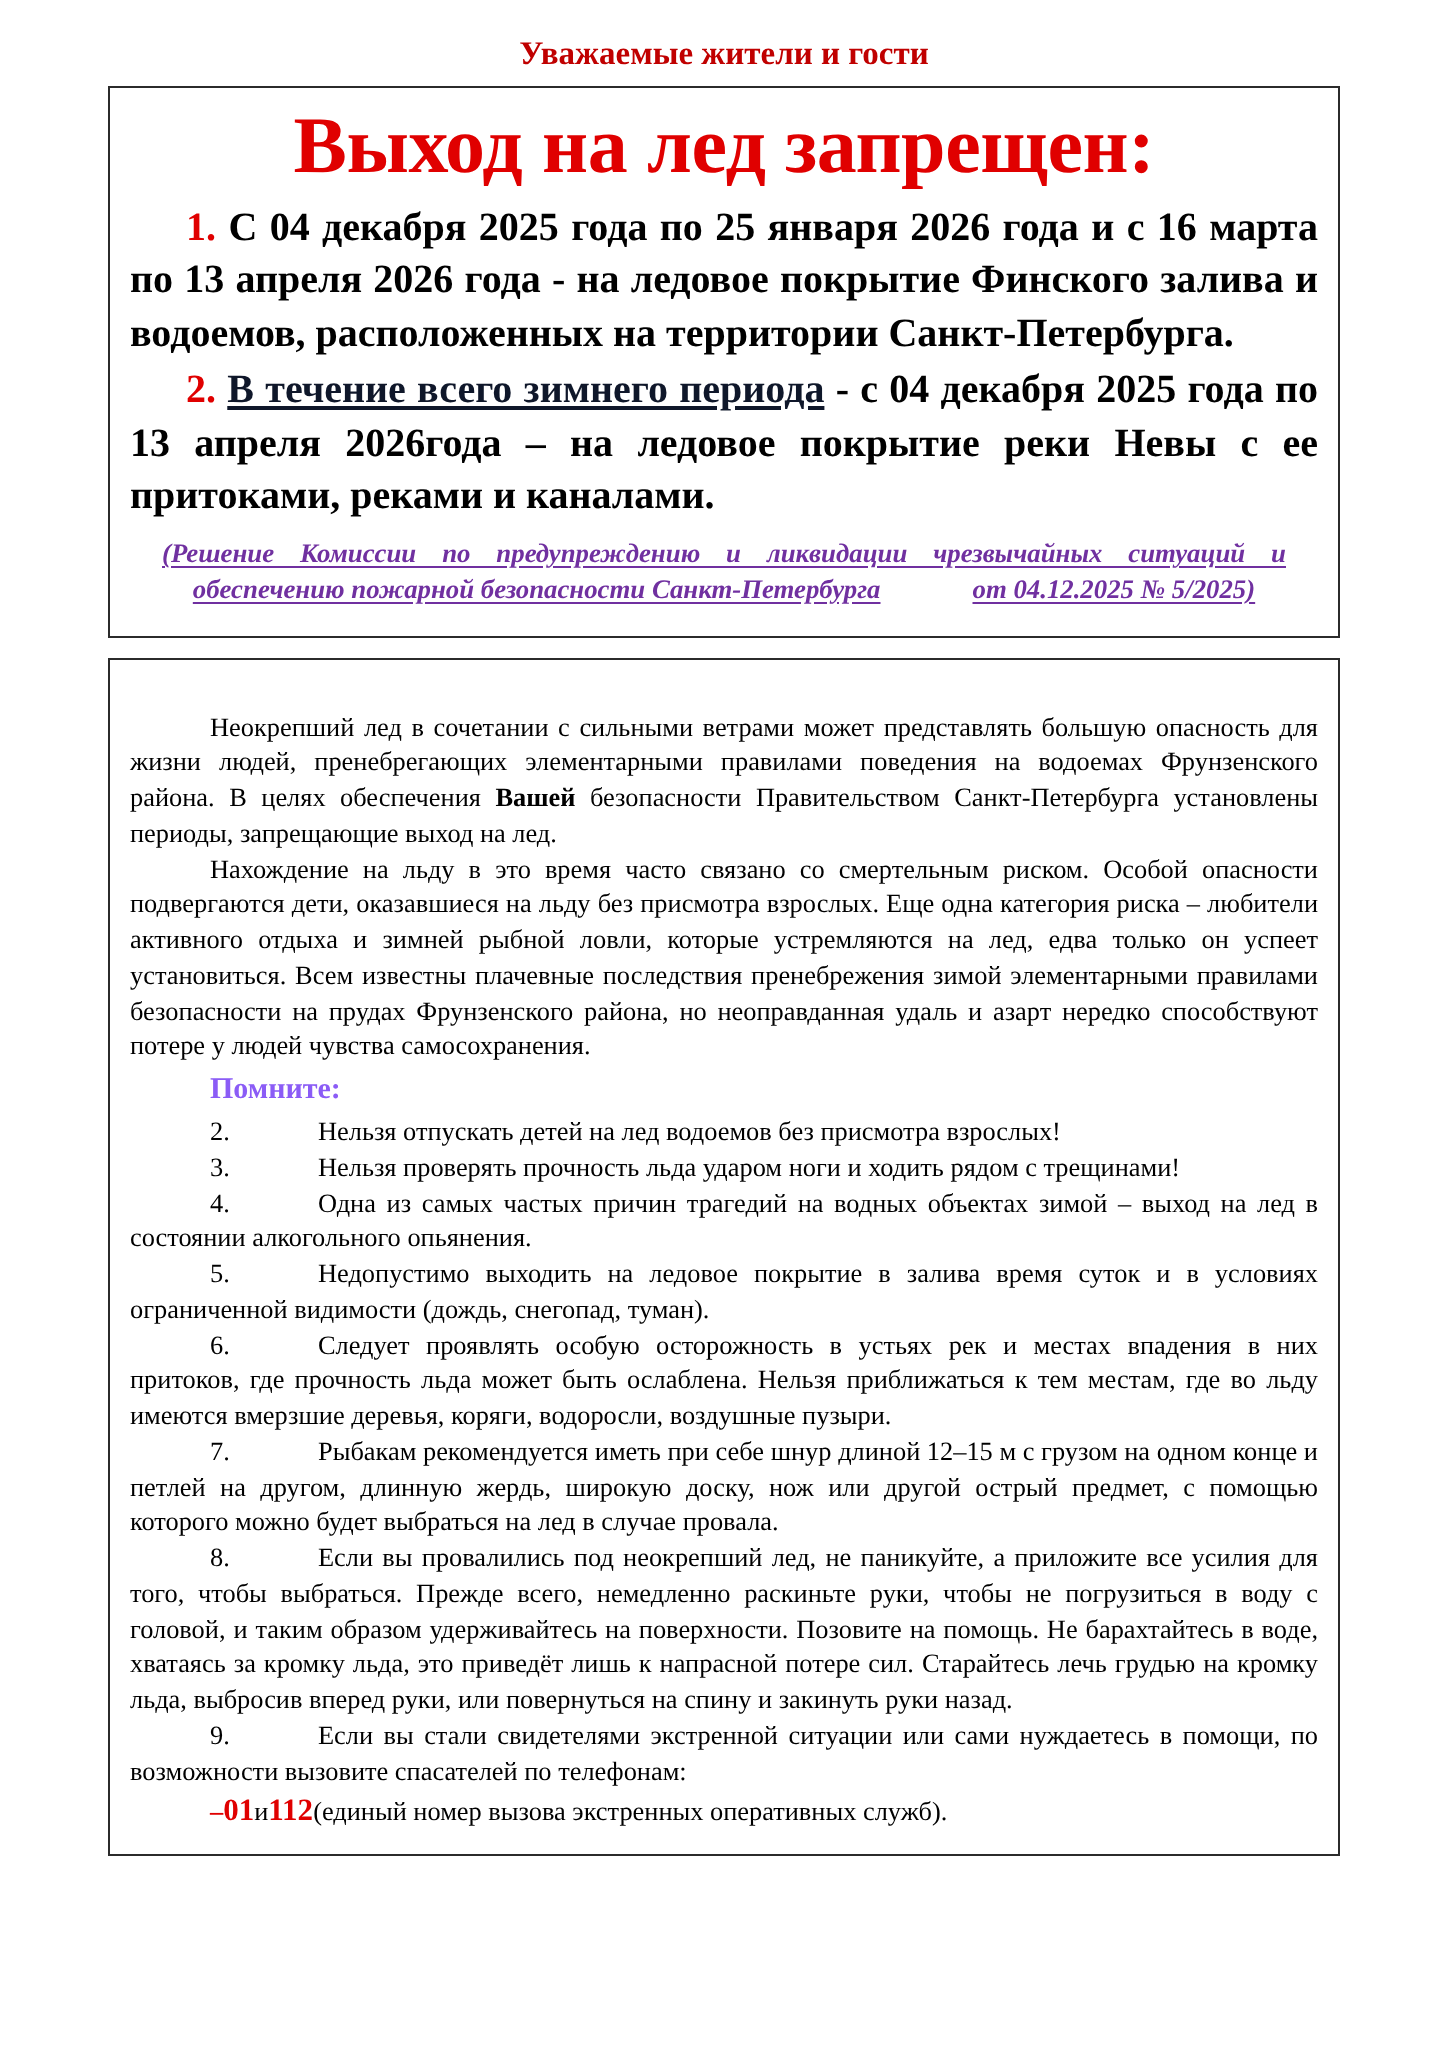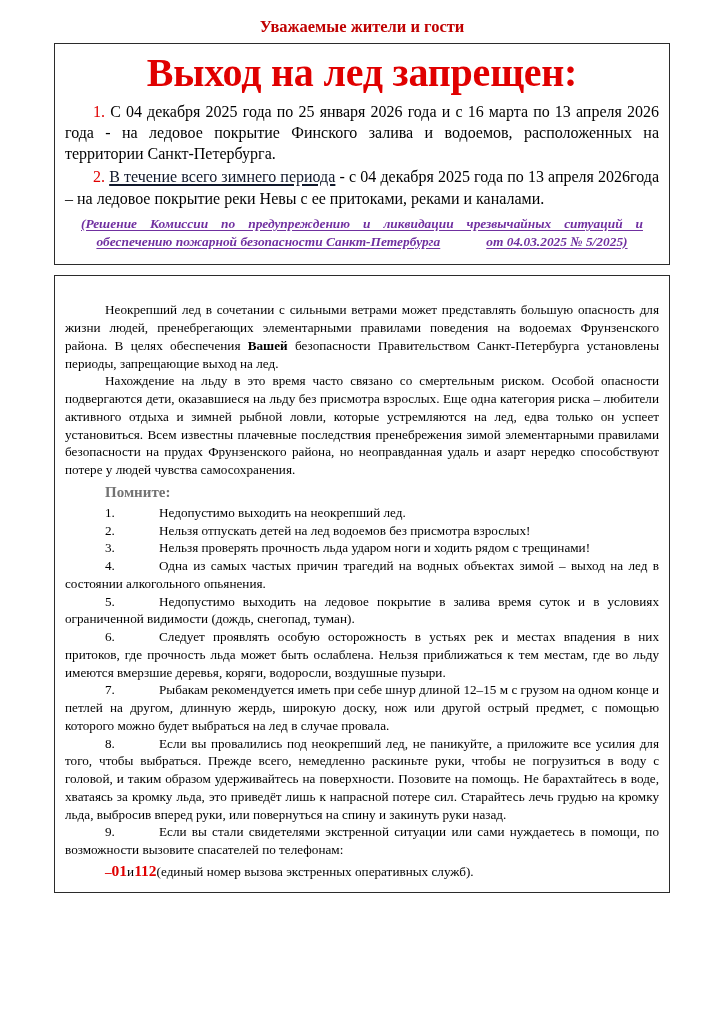--- a/index.html
+++ b/index.html
@@ -58,22 +58,22 @@
     line-height: 1.06;
     letter-spacing: -0.2px;
     white-space: nowrap;
     margin: 2px 0 6px 0;
   }
 
   
   .clause {
     text-align: justify;
     text-justify: inter-word;
-    font-weight: normal;
-    font-size: 16px;
+    font-weight: bold;
+    font-size: 20px;
     line-height: 1.33;
     text-indent: 28px;
     margin: 0 0 2px 0;
     hyphens: none;
   }
   .clause:last-of-type { margin-bottom: 0; }
   .num-red { color: #e00000; }
   .red-underline {
     color: #0f172a;
     text-decoration: underline;
@@ -103,21 +103,21 @@
     text-justify: inter-word;
     font-size: 13.2px;
     line-height: 1.345;
     text-indent: 40px;
     margin: 0;
     hyphens: none;
   }
   .para b { font-weight: bold; }
 
   .remember {
-    color: #737373;
+    color: #8b5cf6;
     font-weight: bold;
     font-size: 15px;
     line-height: 1.4;
     margin: 3px 0 1px 0;
     padding-left: 40px;
   }
 
   .listitem {
     text-align: justify;
     text-justify: inter-word;
@@ -166,35 +166,34 @@
     <p class="clause">
       <span class="num-red">1.</span><span> С 04 декабря 2025 года по 25 января 2026 года и с 16 марта по 13 апреля 2026 года - на ледовое покрытие Финского залива и водоемов, расположенных на территории Санкт-Петербурга.</span>
     </p>
 
     <p class="clause">
       <span class="num-red">2.</span>
       <span class="red-underline">В течение всего зимнего периода</span><span> -  с 04 декабря 2025 года по 13 апреля 2026года – на ледовое покрытие реки Невы с ее притоками, реками и каналами.</span>
     </p>
 
     <p class="citation">
-      <span>(Решение Комиссии по предупреждению и ликвидации чрезвычайных ситуаций и обеспечению пожарной безопасности Санкт-Петербурга</span><span class="gap"></span><span>от 04.03.2025 № 5/2025)</span>
+      <span>(Решение Комиссии по предупреждению и ликвидации чрезвычайных ситуаций и обеспечению пожарной безопасности Санкт-Петербурга</span><span class="gap"></span><span>от 04.12.2025 № 5/2025)</span>
     </p>
 
   </div>
 
   <div class="box box-body">
 
     <p class="para"><span>Неокрепший лед в сочетании с сильными ветрами может представлять большую опасность для жизни людей, пренебрегающих элементарными правилами поведения на водоемах Фрунзенского района. В целях обеспечения </span><b>Вашей</b><span> безопасности Правительством Санкт-Петербурга установлены периоды, запрещающие выход на лед.</span></p>
 
     <p class="para">Нахождение на льду в это время часто связано со смертельным риском. Особой опасности подвергаются дети, оказавшиеся на льду без присмотра взрослых. Еще одна категория риска – любители активного отдыха и зимней рыбной ловли, которые устремляются на лед, едва только он успеет установиться. Всем известны плачевные последствия пренебрежения зимой элементарными правилами безопасности на прудах Фрунзенского района, но неоправданная удаль и азарт нередко способствуют потере у людей чувства самосохранения.</p>
 
 
     <div class="remember">Помните:</div>
 
-    <p class="listitem"><span class="marker">1.</span><span>Недопустимо выходить на неокрепший лед.</span></p>
     <p class="listitem"><span class="marker">2.</span><span>Нельзя отпускать детей на лед водоемов без присмотра взрослых!</span></p>
     <p class="listitem"><span class="marker">3.</span><span>Нельзя проверять прочность льда ударом ноги и ходить рядом с трещинами!</span></p>
     <p class="listitem"><span class="marker">4.</span><span>Одна из самых частых причин трагедий на водных объектах зимой – выход на лед в состоянии алкогольного опьянения.</span></p>
     <p class="listitem"><span class="marker">5.</span><span>Недопустимо выходить на ледовое покрытие в залива время суток и в условиях ограниченной видимости (дождь, снегопад, туман).</span></p>
     <p class="listitem"><span class="marker">6.</span><span>Следует проявлять особую осторожность в устьях рек и местах впадения  в них притоков, где прочность льда может быть ослаблена. Нельзя приближаться к тем местам, где во льду имеются вмерзшие деревья, коряги, водоросли, воздушные пузыри.</span></p>
     <p class="listitem"><span class="marker">7.</span><span>Рыбакам рекомендуется иметь при себе шнур длиной 12–15 м с грузом на одном конце и петлей на другом, длинную жердь, широкую доску, нож или другой острый предмет,  с помощью которого можно будет выбраться на лед в случае провала.</span></p>
     <p class="listitem"><span class="marker">8.</span><span>Если вы провалились под неокрепший лед, не паникуйте, а приложите все усилия для того, чтобы выбраться. Прежде всего, немедленно раскиньте руки, чтобы не погрузиться в воду с головой, и таким образом удерживайтесь на поверхности. Позовите на помощь. Не барахтайтесь в воде, хватаясь за кромку льда, это приведёт лишь к напрасной потере сил. Старайтесь лечь грудью на кромку льда, выбросив вперед руки, или повернуться на спину и закинуть руки назад.</span></p>
     <p class="listitem"><span class="marker">9.</span><span>Если вы стали свидетелями экстренной ситуации или сами нуждаетесь в помощи, по возможности вызовите спасателей по телефонам:</span></p>
 
     <p class="phoneline"><span class="dash-red">–</span><span class="phone-red">01</span><span>и</span><span class="phone-red">112</span><span>(единый номер вызова экстренных оперативных служб).</span></p>

